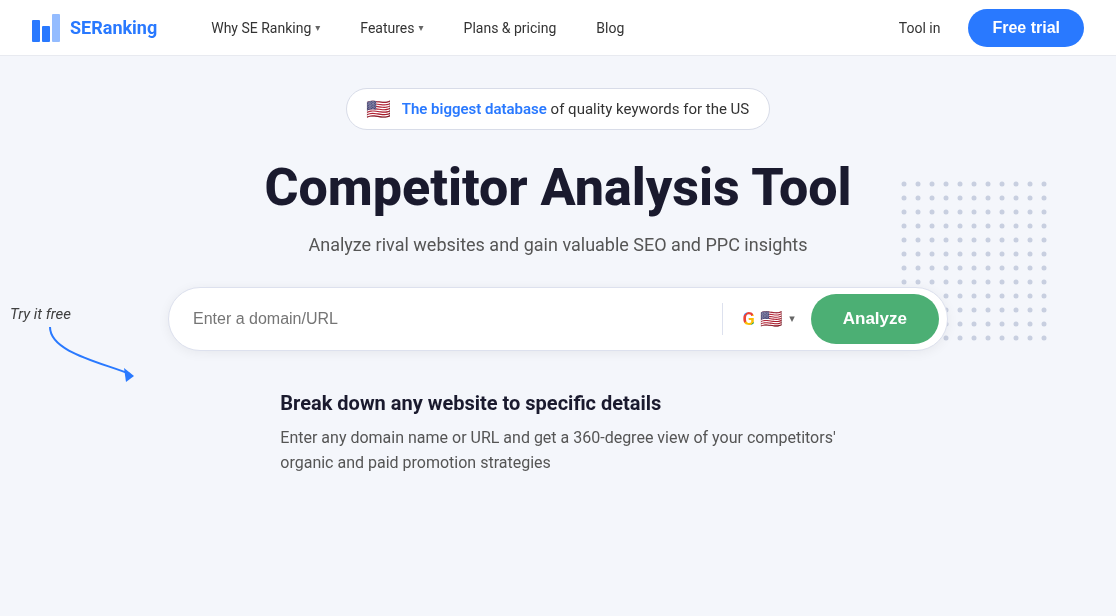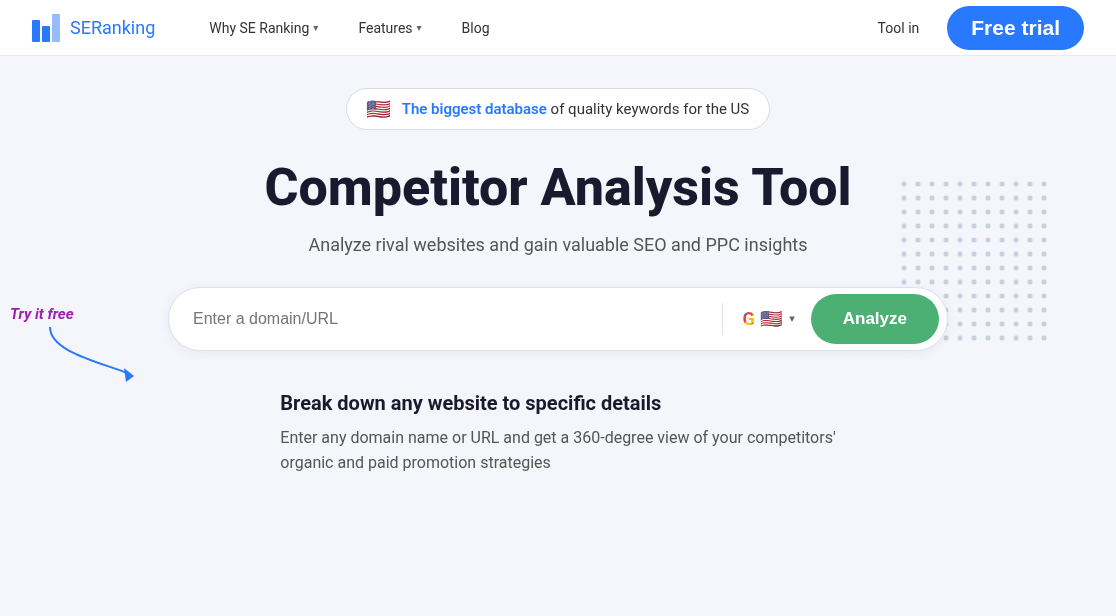--- a/index.html
+++ b/index.html
@@ -28,21 +28,21 @@
       gap: 6px;
       margin-right: 40px;
       text-decoration: none;
     }
     .logo-icon {
       width: 32px;
       height: 28px;
     }
     .logo-text {
       font-size: 18px;
-      font-weight: 400;
+      font-weight: 700;
       color: #1a1a2e;
     }
     .logo-text span {
       color: #2979ff;
     }
     .nav-links {
       display: flex;
       align-items: center;
       gap: 12px;
       flex: 1;
@@ -72,21 +72,21 @@
       color: #333;
       cursor: pointer;
       padding: 8px 12px;
     }
     .free-trial-btn {
       background: #2979ff;
       color: #fff;
       border: none;
       border-radius: 24px;
       padding: 10px 24px;
-      font-size: 21px;
+      font-size: 16px;
       font-weight: 600;
       cursor: pointer;
       white-space: nowrap;
     }
 
     
     .main {
       display: flex;
       flex-direction: column;
       align-items: center;
@@ -231,23 +231,23 @@
 
     
     .try-annotation {
       position: absolute;
       left: 10px;
       top: 248px;
       z-index: 5;
     }
     .try-text {
       font-size: 15px;
-      color: #a21caf;
+      color: #404040;
       font-style: italic;
-      font-weight: 700;
+      font-weight: 400;
     }
     .try-arrow {
       position: absolute;
       top: 18px;
       left: 30px;
     }
   </style>
 </head>
 <body>
 
@@ -264,20 +264,23 @@
   </a>
 
   <div class="nav-links">
     <div class="nav-item">
       <span>Why SE Ranking</span>
       <span class="chevron">▾</span>
     </div>
     <div class="nav-item">
       <span>Features</span>
       <span class="chevron">▾</span>
+    </div>
+    <div class="nav-item">
+      <span>Plans &amp; pricing</span>
     </div>
     <div class="nav-item">
       <span>Blog</span>
     </div>
   </div>
 
   <div class="nav-right">
     <div class="sign-in-btn">Tool in</div>
     <button class="free-trial-btn">Free trial</button>
   </div>

